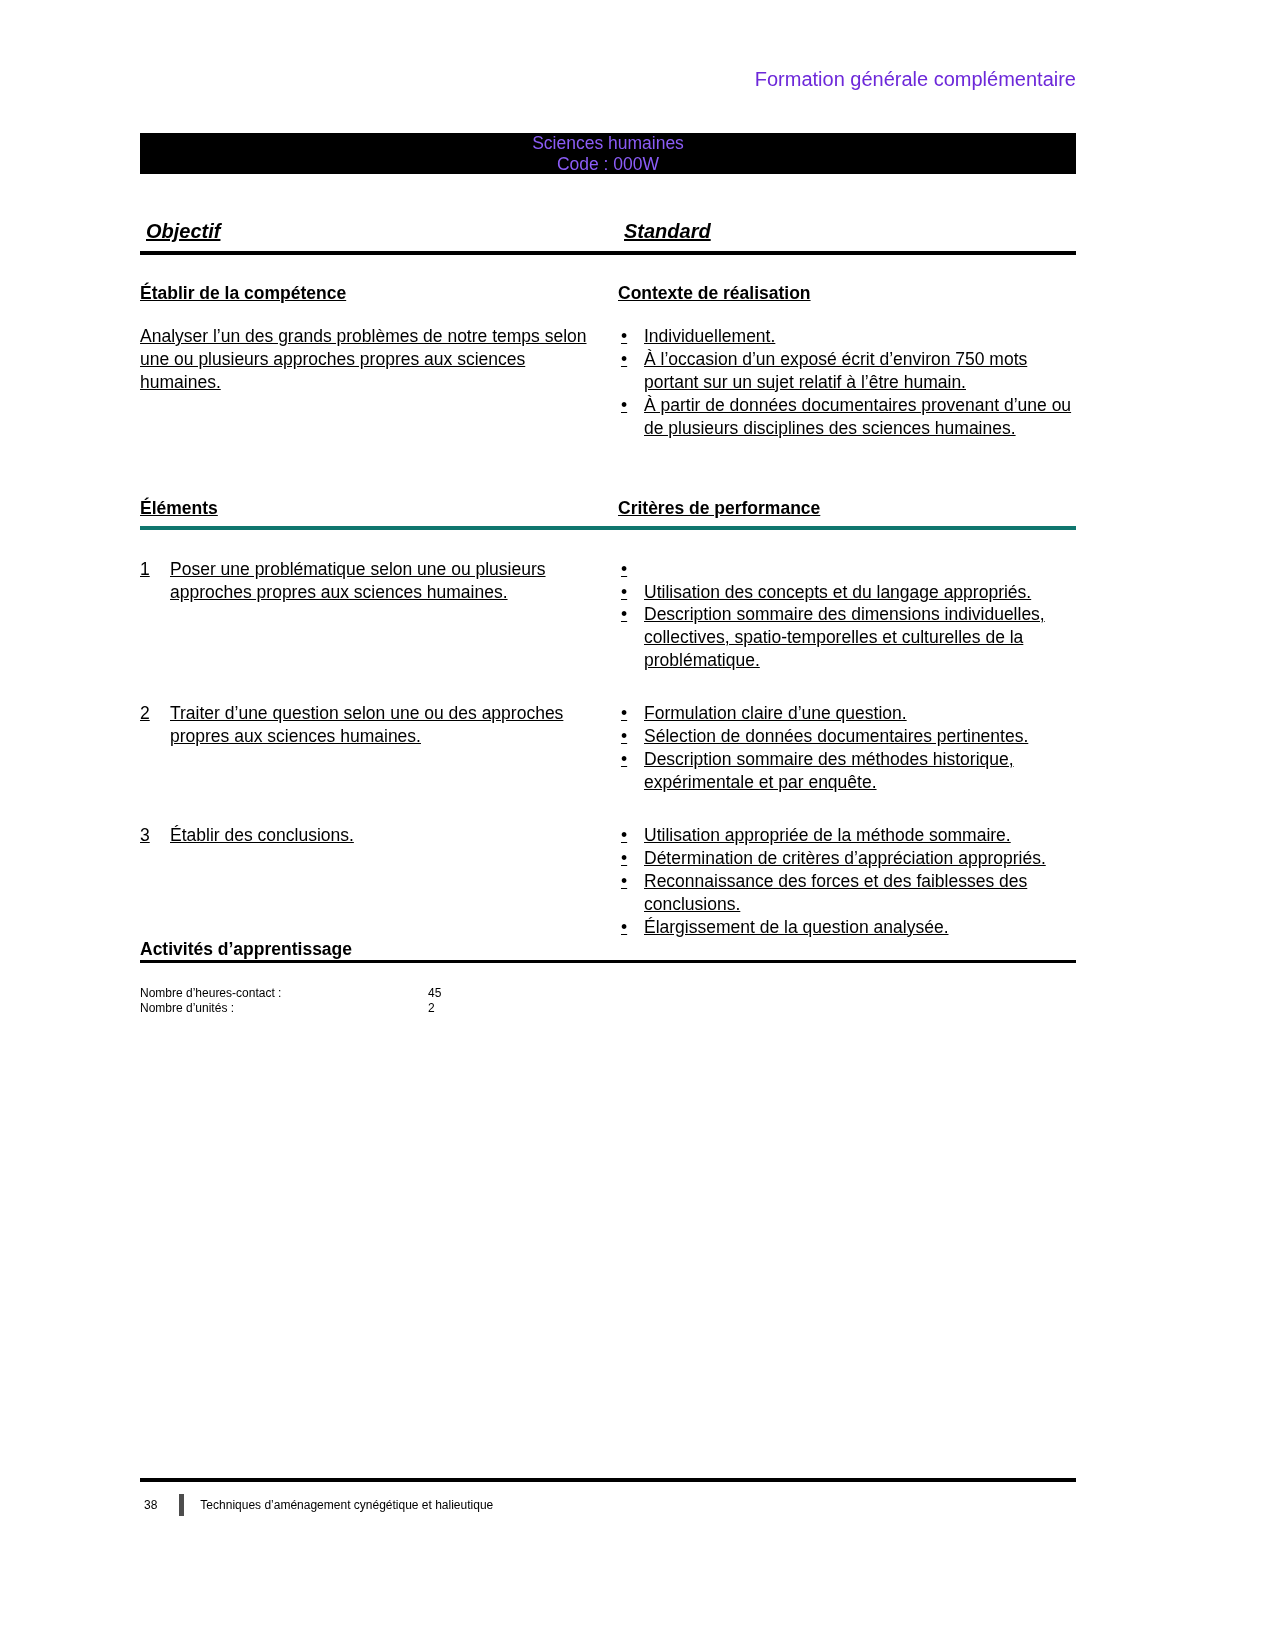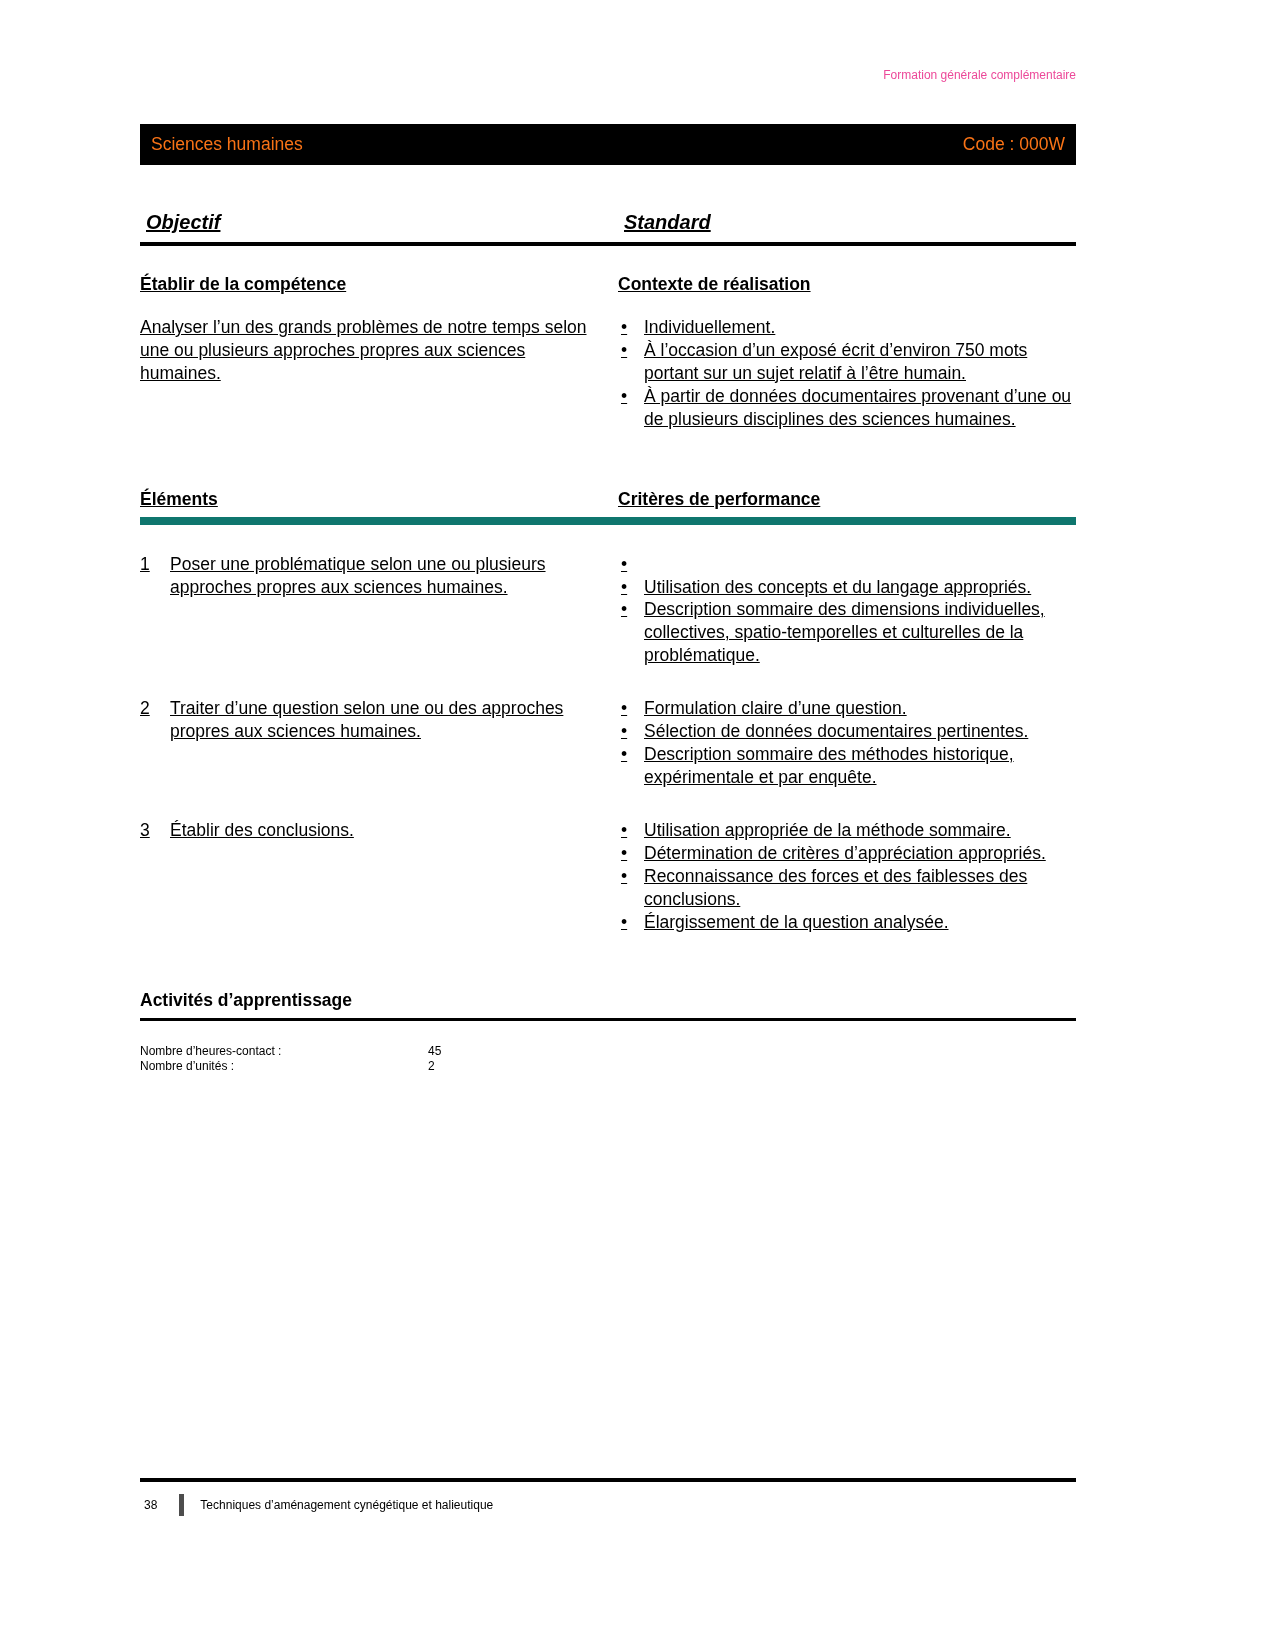--- a/index.html
+++ b/index.html
@@ -15,33 +15,34 @@
   }
   .content {
     position:absolute;
     left:140px;
     top:0;
     width:936px;
   }
   .running-head {
     margin-top:68px;
     text-align:right;
-    color:#ec4899;
-    font-size:12px;
+    color:#6d28d9;
+    font-size:20px;
   }
   .title-bar {
     margin-top:42px;
     background:#000;
-    color:#f97316;
+    color:#8b5cf6;
     height:41px;
     display:flex;
     align-items:center;
     justify-content:space-between;
     padding:0 11px;
     font-size:17.5px;
+    flex-direction:column;
   }
   .cols {
     display:grid;
     grid-template-columns:452px 458px;
     column-gap:26px;
     text-decoration:underline;
   }
   .obj-std-row {
     margin-top:46px;
     border-bottom:4px solid #000;
@@ -55,31 +56,29 @@
   }
   .subhead-row { margin-top:28px; }
   .subhead { font-weight:bold; font-size:17.5px; }
   .body-row { margin-top:21px; }
   .body-text { font-size:17.5px; line-height:1.31; }
   .bullets { display:flex; flex-direction:column; }
   .bullet { display:flex; font-size:17.5px; line-height:1.31; }
   .bm { width:26px; flex:0 0 26px; padding-left:3px; }
   .section-head-row {
     margin-top:58px;
-    border-bottom:8px solid #0f766e;
+    border-bottom:4px solid #0f766e;
     padding-bottom:7px;
   }
   .element-row { margin-top:30px; }
   .element-row.first { margin-top:28px; }
   .elem-cell { display:flex; font-size:17.5px; line-height:1.31; }
   .elem-num { width:30px; flex:0 0 30px; }
   .activities-head {
-    margin-top:56px;
     border-bottom:3px solid #000;
-    padding-bottom:7px;
   }
   .hours-block { margin-top:23px; font-size:12px; line-height:1.32; }
   .hours-line { display:flex; }
   .hours-label { width:288px; flex:0 0 288px; }
   .footer {
     position:absolute;
     left:140px;
     width:936px;
     top:1478px;
   }

